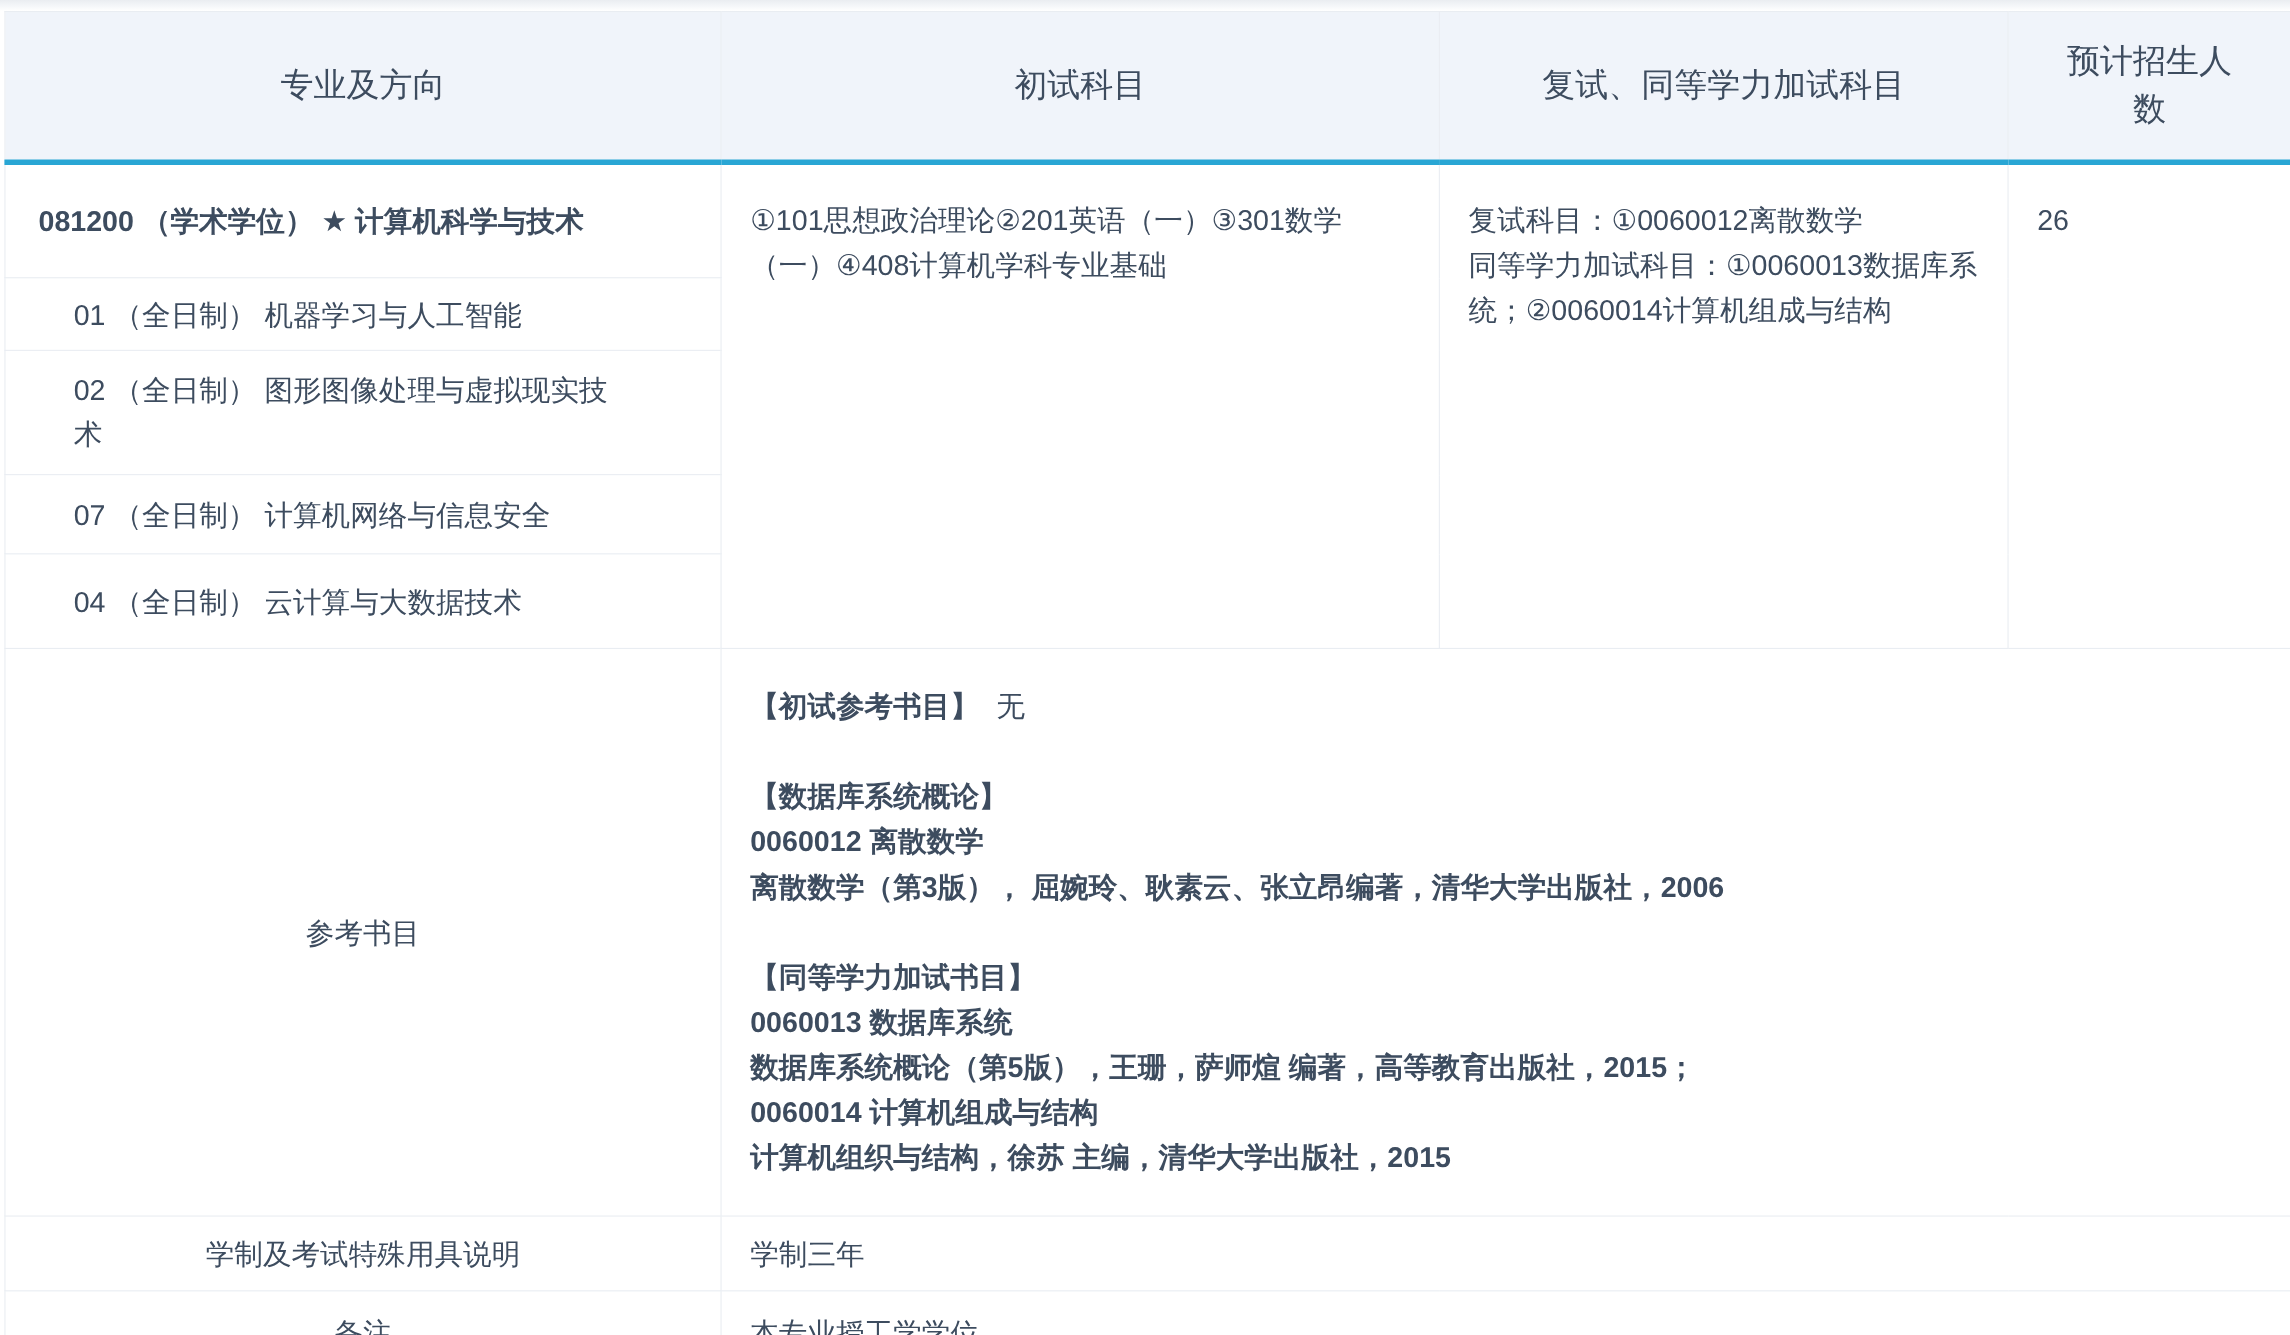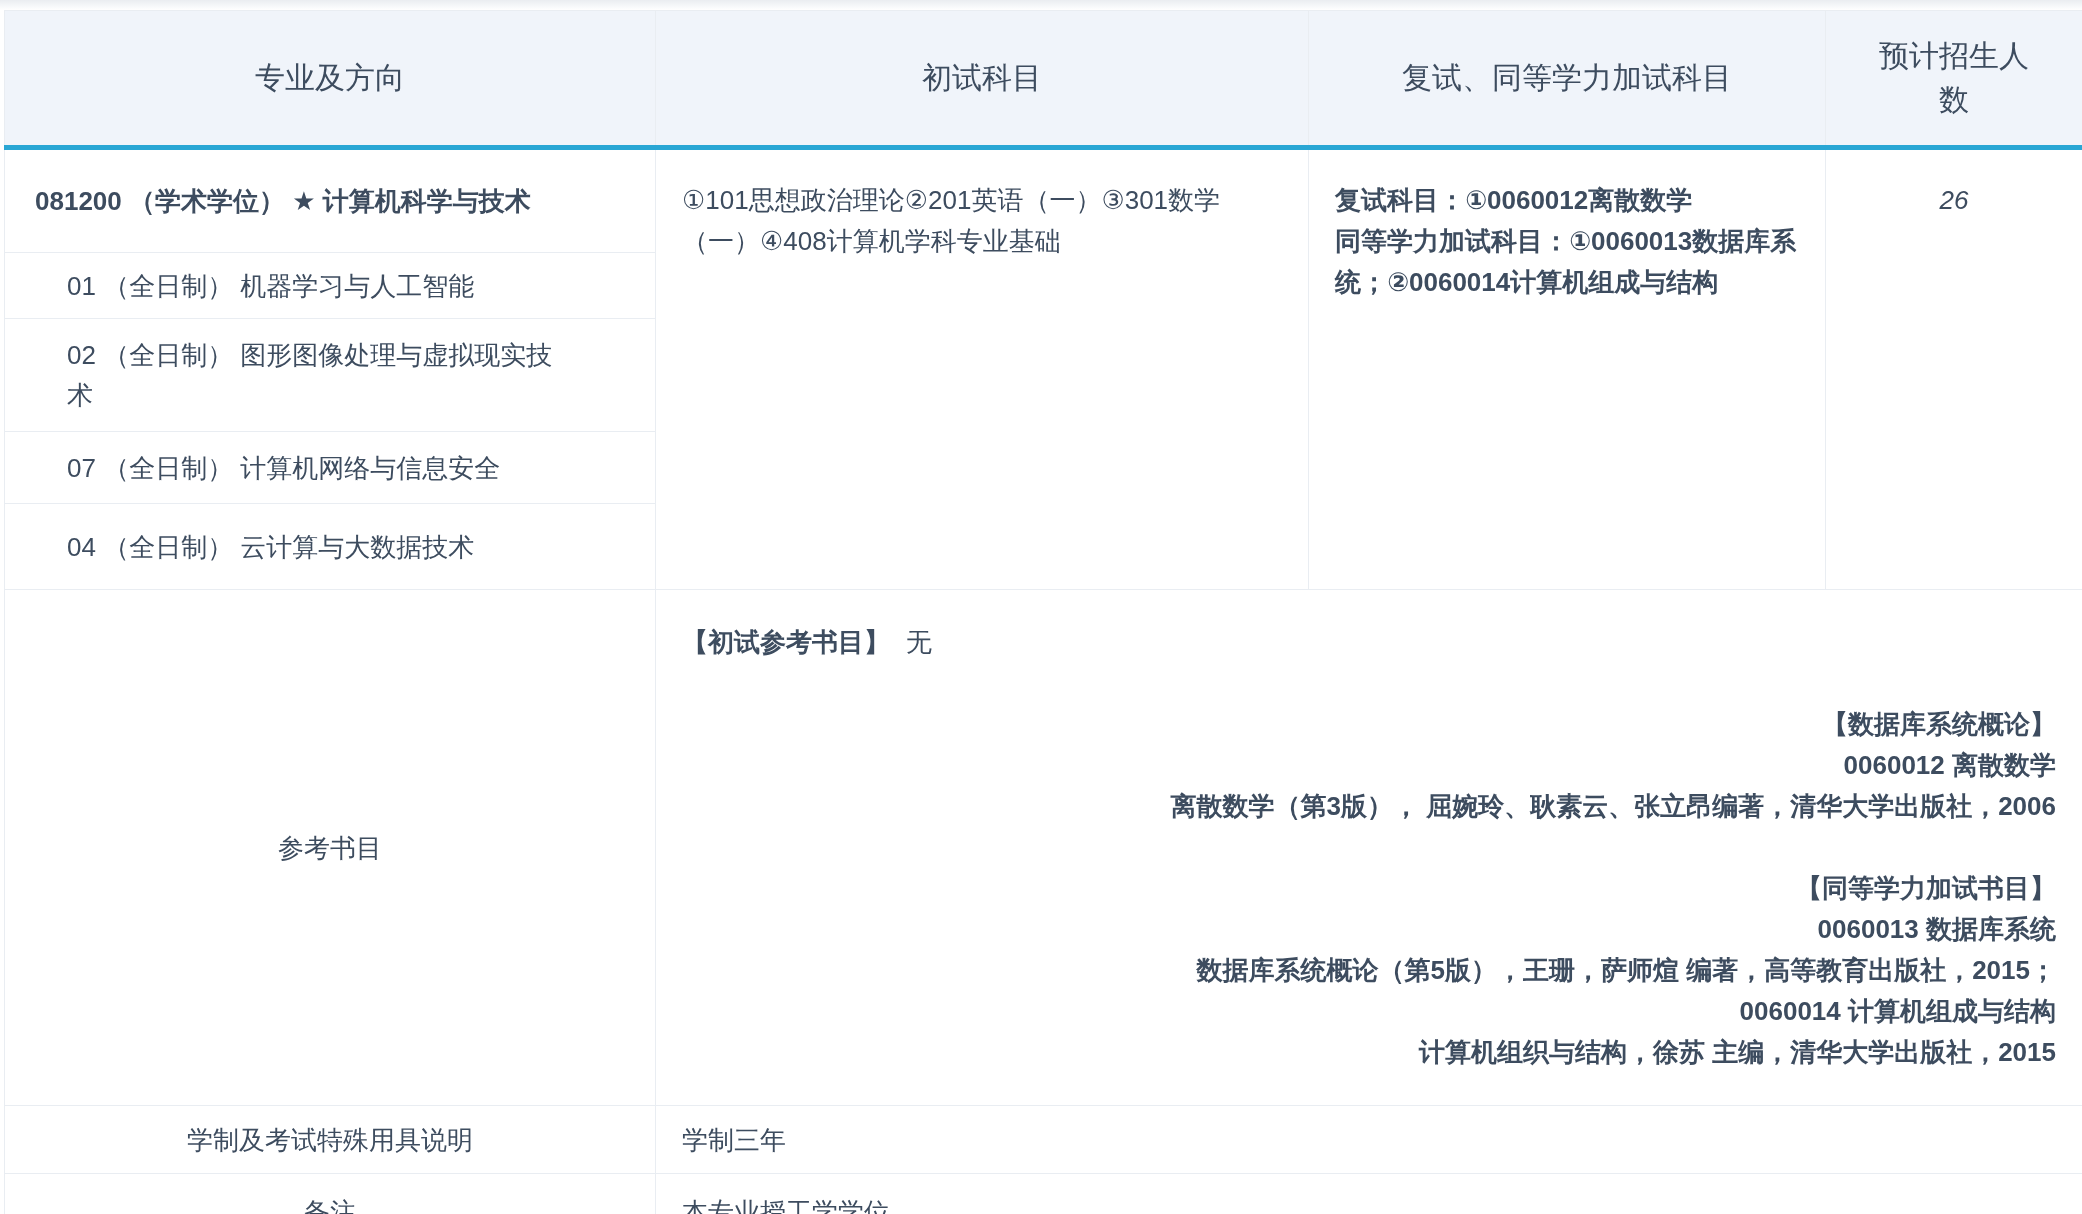--- a/index.html
+++ b/index.html
@@ -54,36 +54,35 @@
   }
   .dir-cell{
     padding-left:62px !important;
     padding-right:80px !important;
   }
   .merged{
     vertical-align:top !important;
     padding-top:30px !important;
     line-height:41px !important;
   }
-  .retest-cell div{margin:0;font-weight:bold;}
+  .retest-cell div{margin:0;}
   .enroll{
-    text-align:center;
-    font-style:italic;
+    text-align:left;
   }
   .label-cell{
     font-weight:normal;
     text-align:center;
   }
   .book-cell{
     vertical-align:top !important;
     padding:32px 26px !important;
     line-height:41px !important;
   }
   .book-cell .line{min-height:41px;}
-  .b{font-weight:bold;text-align:right;}
+  .b{font-weight:bold;}
   .none-val{margin-left:16px;font-weight:normal;}
 </style>
 </head>
 <body>
 
 <div class="top-strip"></div>
 
 <table class="adm">
   <colgroup>
     <col style="width:651px">

